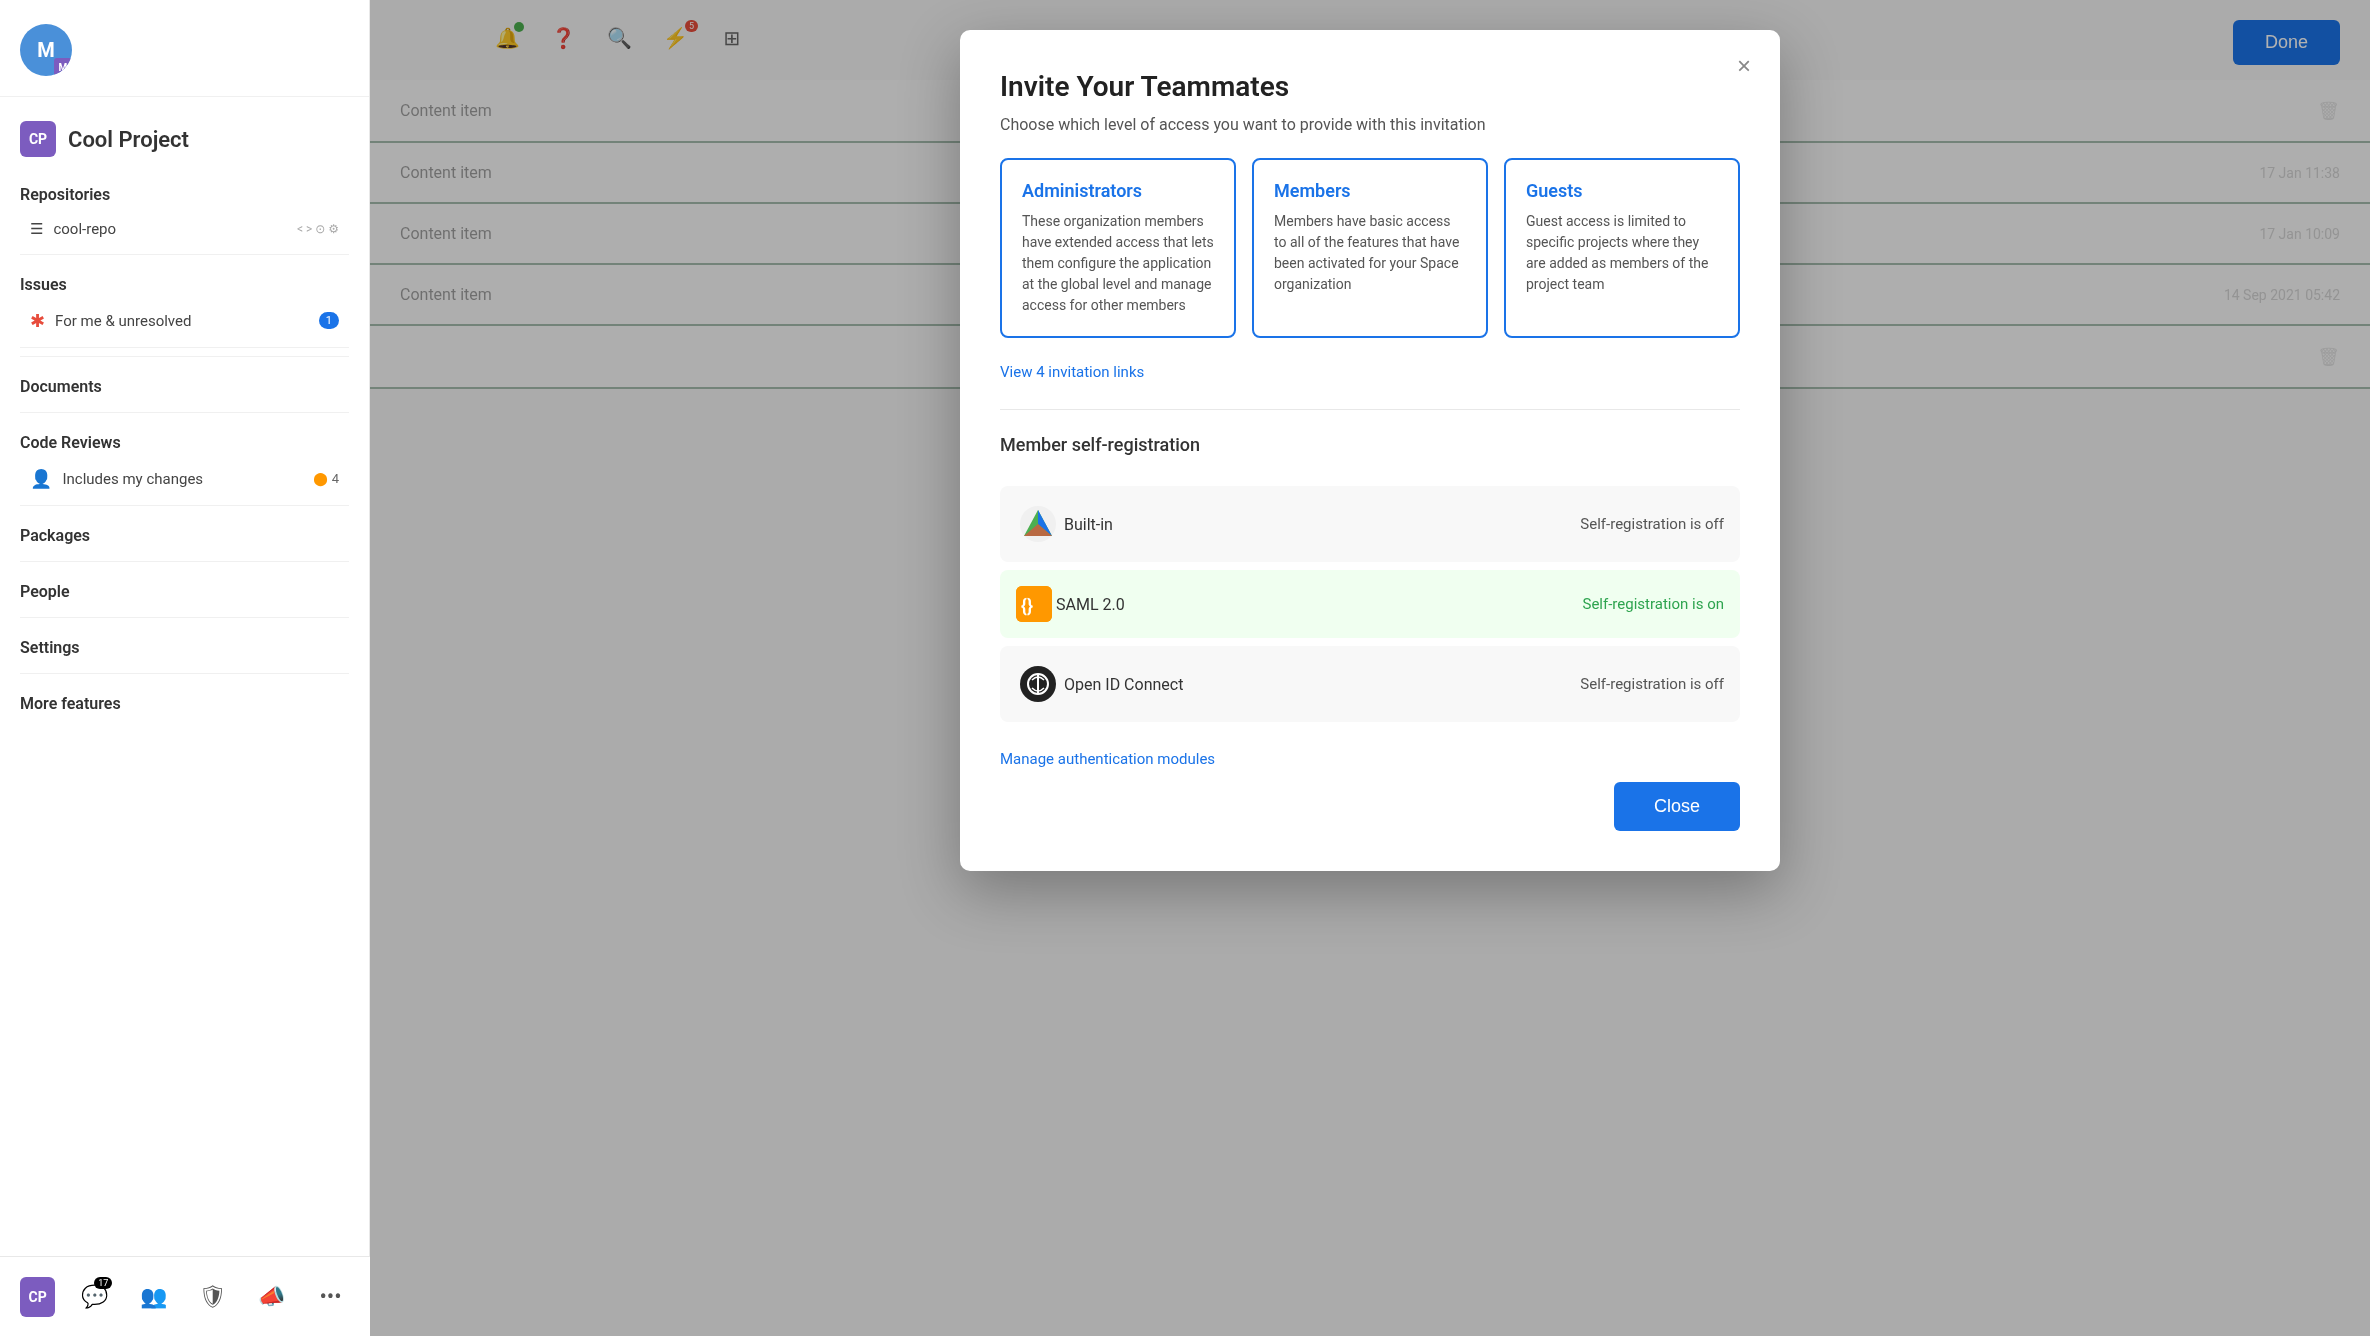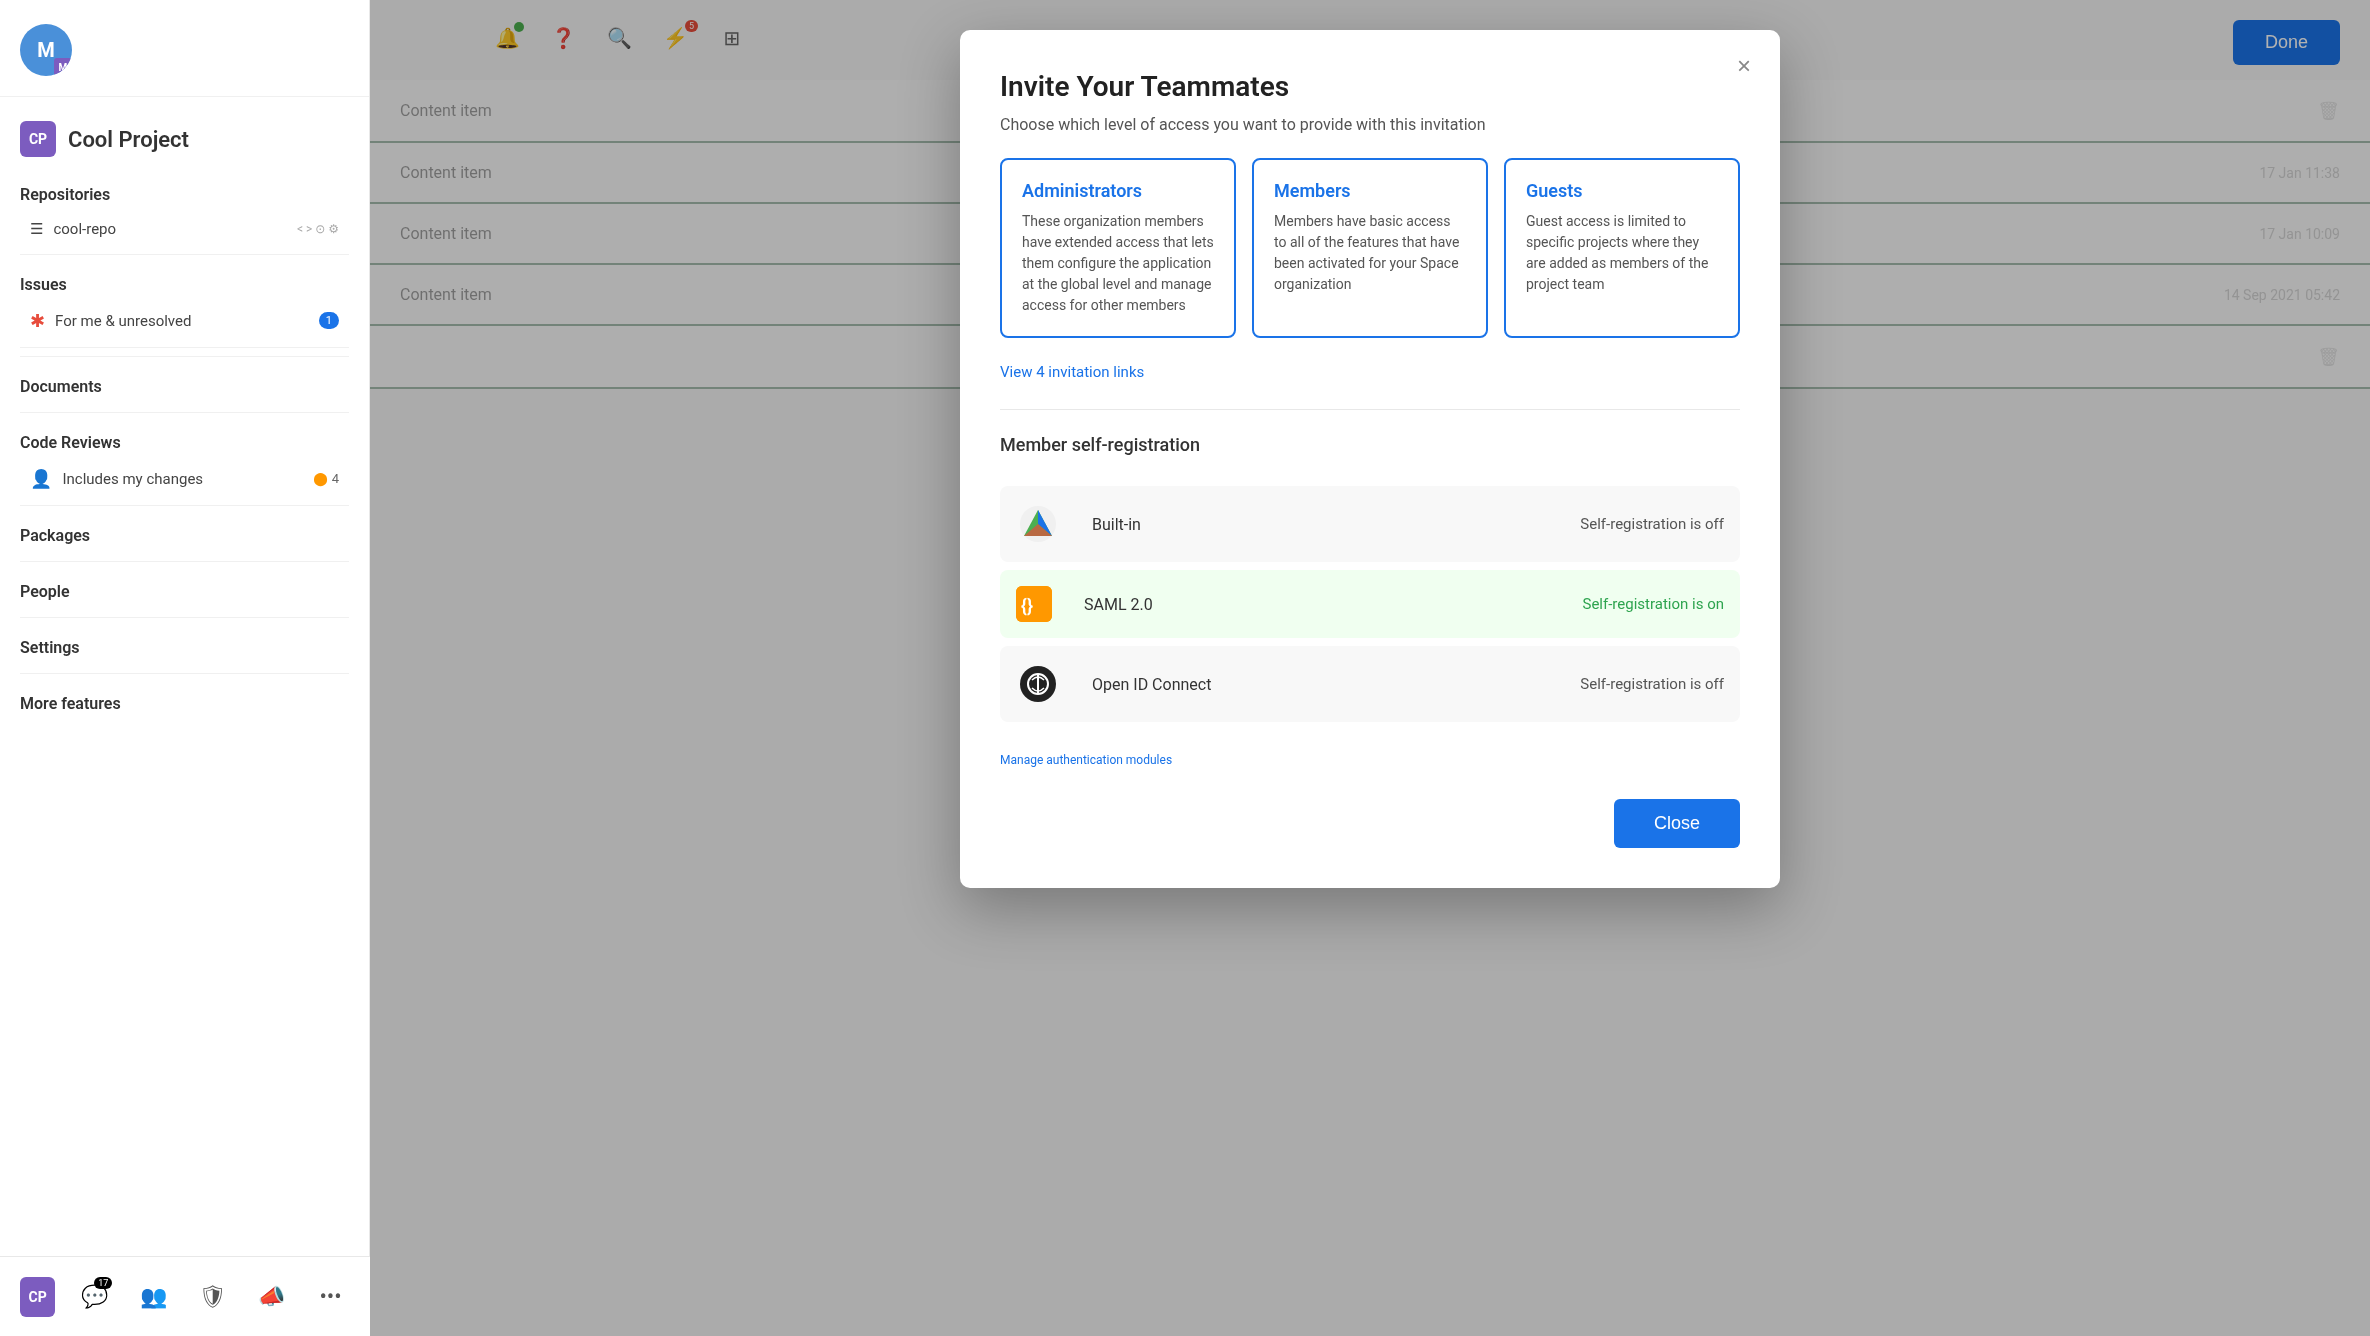--- a/index.html
+++ b/index.html
@@ -350,21 +350,21 @@
     .self-reg-title {
       font-size: 18px;
       font-weight: 500;
       color: #333;
       margin-bottom: 31px;
     }
 
     .reg-item {
       display: flex;
       align-items: center;
-      gap: 32px;
+      gap: 4px;
       padding: 16px;
       border-radius: 8px;
       margin-bottom: 8px;
       background: #f8f8f8;
     }
 
     .reg-item.active {
       background: #f0fff0;
     }
 
@@ -389,25 +389,25 @@
       font-size: 15px;
       color: #555;
     }
 
     .reg-status.on {
       color: #2ea44f;
     }
 
     .manage-auth-link {
       color: #1a73e8;
-      font-size: 12px;
+      font-size: 15px;
       text-decoration: none;
       cursor: pointer;
       display: inline-block;
-      margin-bottom: 32px;
+      margin-bottom: 14px;
     }
 
     .modal-footer {
       display: flex;
       justify-content: flex-end;
     }
 
     .close-btn {
       background: #1a73e8;
       color: white;

